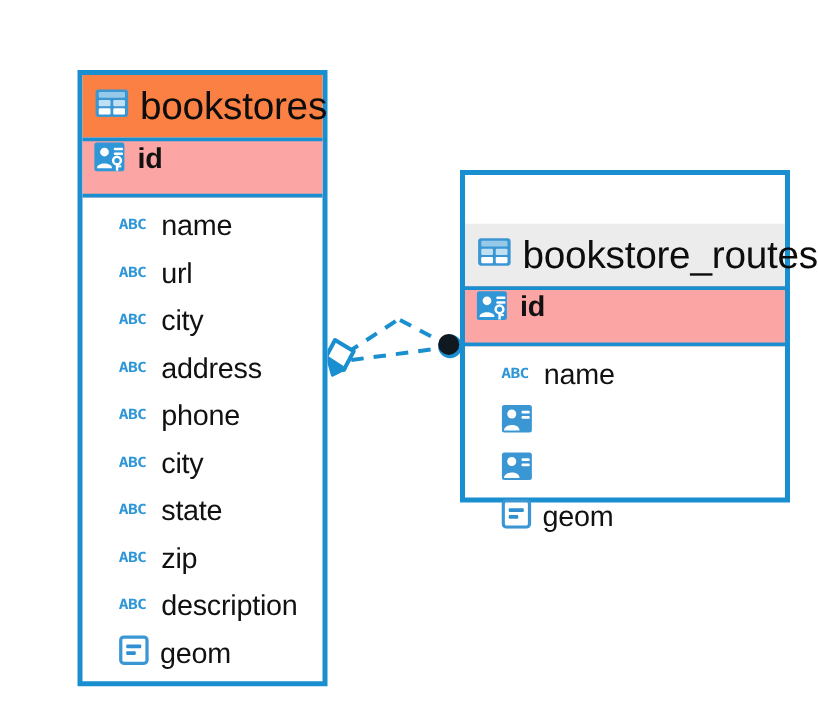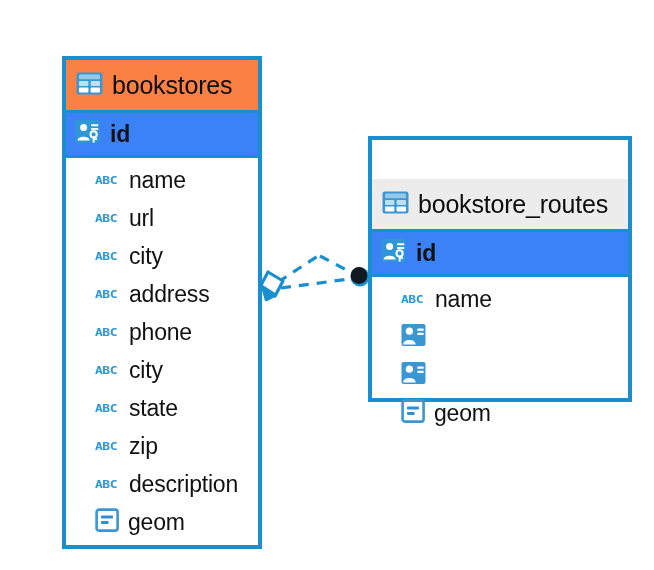--- a/index.html
+++ b/index.html
@@ -26,35 +26,35 @@
     display:flex;align-items:center;
     height:50px;
     padding-left:10px;
     box-sizing:border-box;
     gap:9px;
   }
   #tbl-bookstores .tbl-header{ background:#fb8043; }
   #tbl-routes .tbl-header{ background:#ececec;margin-top:39px; }
 
   .tbl-title{
-    font-size:25px;
+    font-size:31px;
     color:#0d0d0d;
     letter-spacing:-0.2px;
     white-space:nowrap;
   }
 
   .pk-row{
-    display:flex;align-items:center;
+    display:flex;
     height:48px;
     padding-left:9px;
     box-sizing:border-box;
     gap:8px;
     border-top:3px solid #1a8fd0;
     border-bottom:3px solid #1a8fd0;
-    background:#3b82f6;
+    background:#fca5a5;
   }
   .pk-row .field-label{ font-weight:bold; }
 
   .field-list{ padding-top:3px; }
   .field-row{
     display:flex;align-items:center;
     height:38px;
     padding-left:10px;
     box-sizing:border-box;
     gap:8px;

